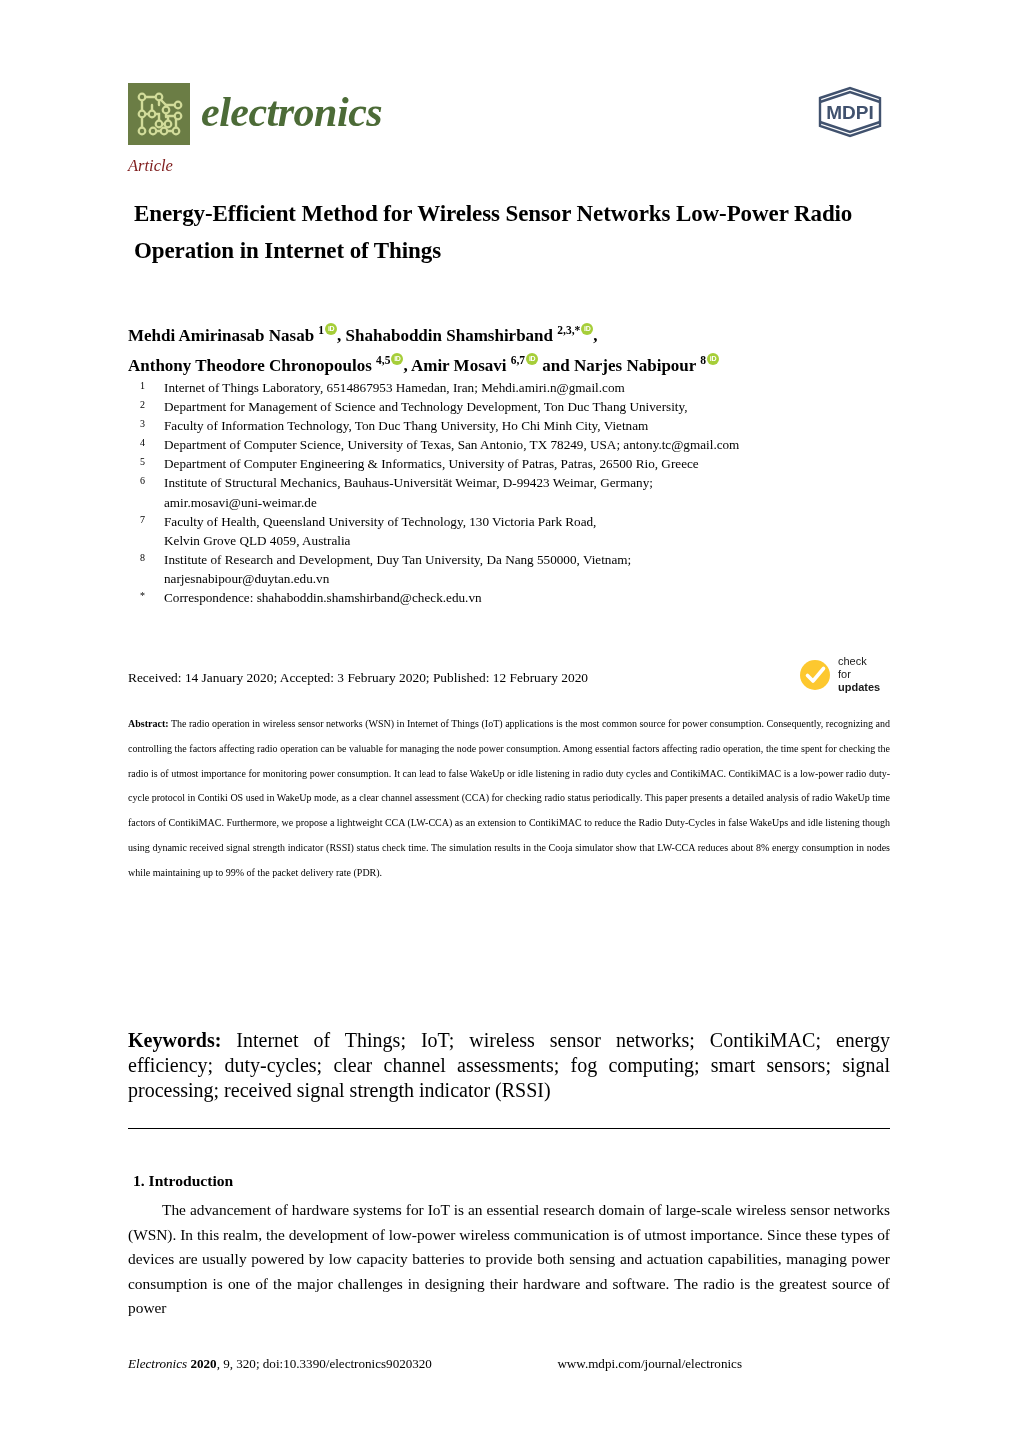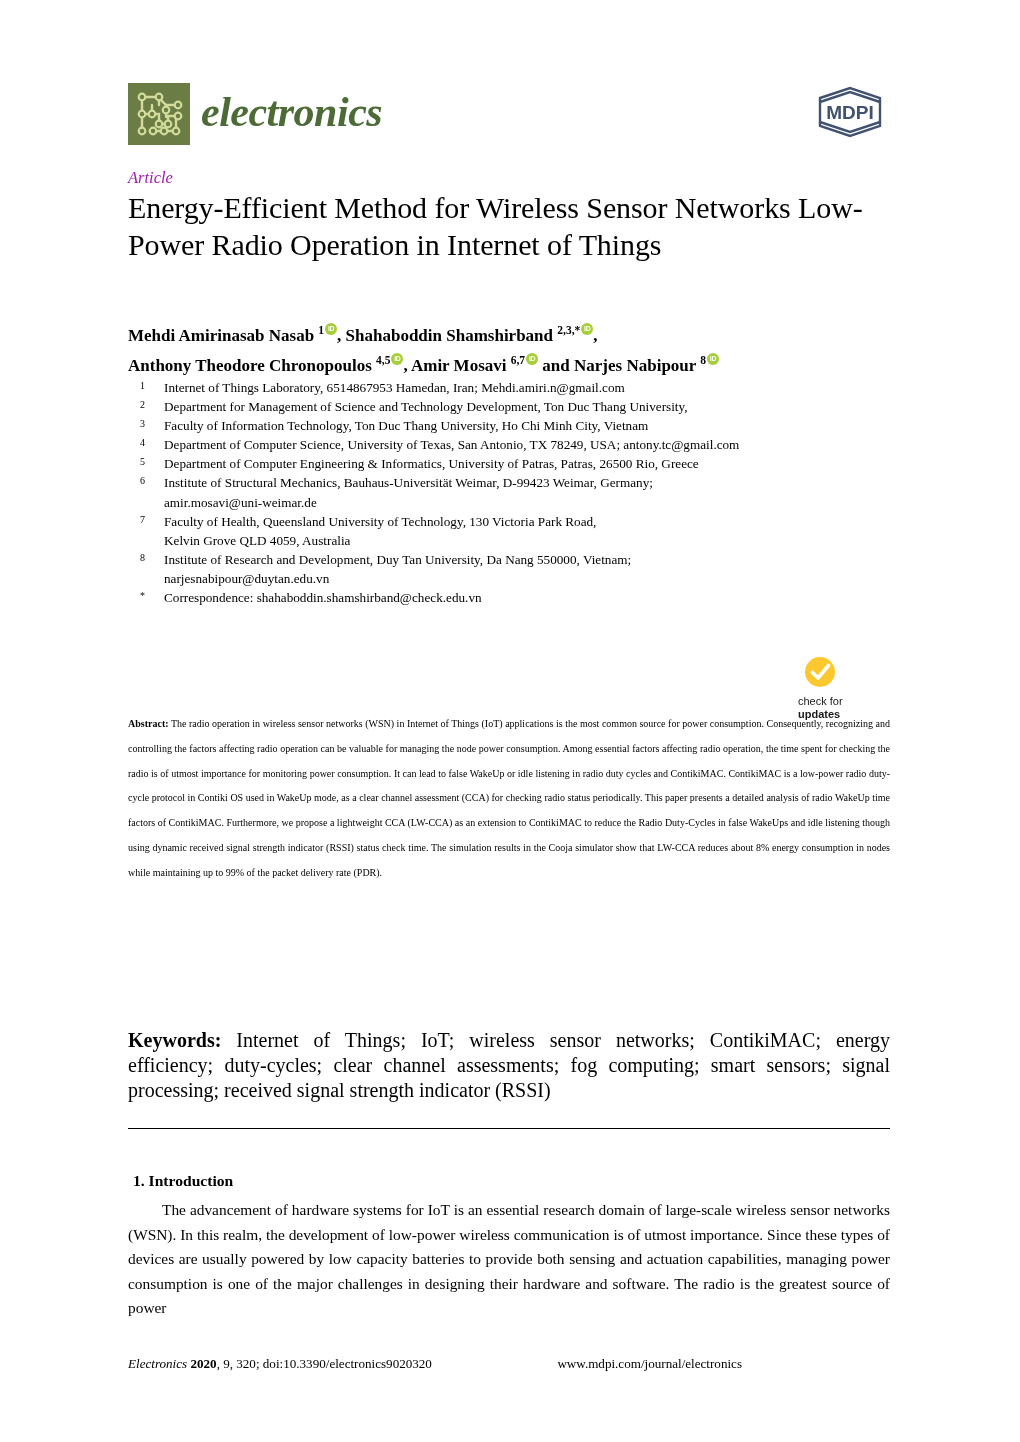--- a/index.html
+++ b/index.html
@@ -63,35 +63,35 @@
     right: 0;
     top: 6px;
     width: 84px;
     height: 52px;
   }
 
   
   .article-kicker {
     position: absolute;
     left: 128px;
-    top: 168px;
+    top: 156px;
     font-size: 16.5px;
     font-style: italic;
-    color: #a21caf;
+    color: #7f1d1d;
   }
   .paper-title {
     position: absolute;
     left: 128px;
     top: 190px;
     width: 748px;
-    font-size: 30px;
-    font-weight: 400;
+    font-size: 23px;
+    font-weight: 700;
     line-height: 36.5px;
     letter-spacing: -0.1px;
-    margin: 0;
+    margin: 6px;
   }
 
   
   .authors {
     position: absolute;
     left: 128px;
     top: 318px;
     width: 760px;
     font-size: 17px;
     line-height: 25px;
@@ -160,21 +160,20 @@
     top: 670px;
     font-size: 13.4px;
   }
   .cfu {
     position: absolute;
     left: 798px;
     top: 655px;
     display: flex;
     align-items: center;
     gap: 6px;
-    flex-direction: column;
   }
   .cfu-check { width: 34px; height: 34px; flex: 0 0 auto; }
   .cfu-text {
     font-family: "Liberation Sans", sans-serif;
     font-size: 11px;
     line-height: 13px;
     color: #1a1a1a;
   }
   .cfu-text .b { font-weight: 700; display: block; }
   .cfu-text .r { display: block; }
@@ -369,20 +368,21 @@
         </div>
       </div>
       <div class="aff-row">
         <div class="aff-num">*</div>
         <div class="aff-text">
           <span class="cont">Correspondence: shahaboddin.shamshirband@check.edu.vn</span>
         </div>
       </div>
     </div>
 
+  <div class="dates">Received: 14 January 2020; Accepted: 3 February 2020; Published: 12 February 2020</div>
 
   <div class="cfu">
     <svg class="cfu-check" viewBox="0 0 34 34" aria-hidden="true">
       <circle cx="17" cy="17" r="15" fill="#FDC82F"></circle>
       <path d="M9.5 17.5 L15 23 L25.5 10.5" fill="none" stroke="#ffffff" stroke-width="3.6" stroke-linecap="round" stroke-linejoin="round"></path>
     </svg>
     <div class="cfu-text">
       <span class="r">check for</span>
       <span class="b">updates</span>
     </div>

